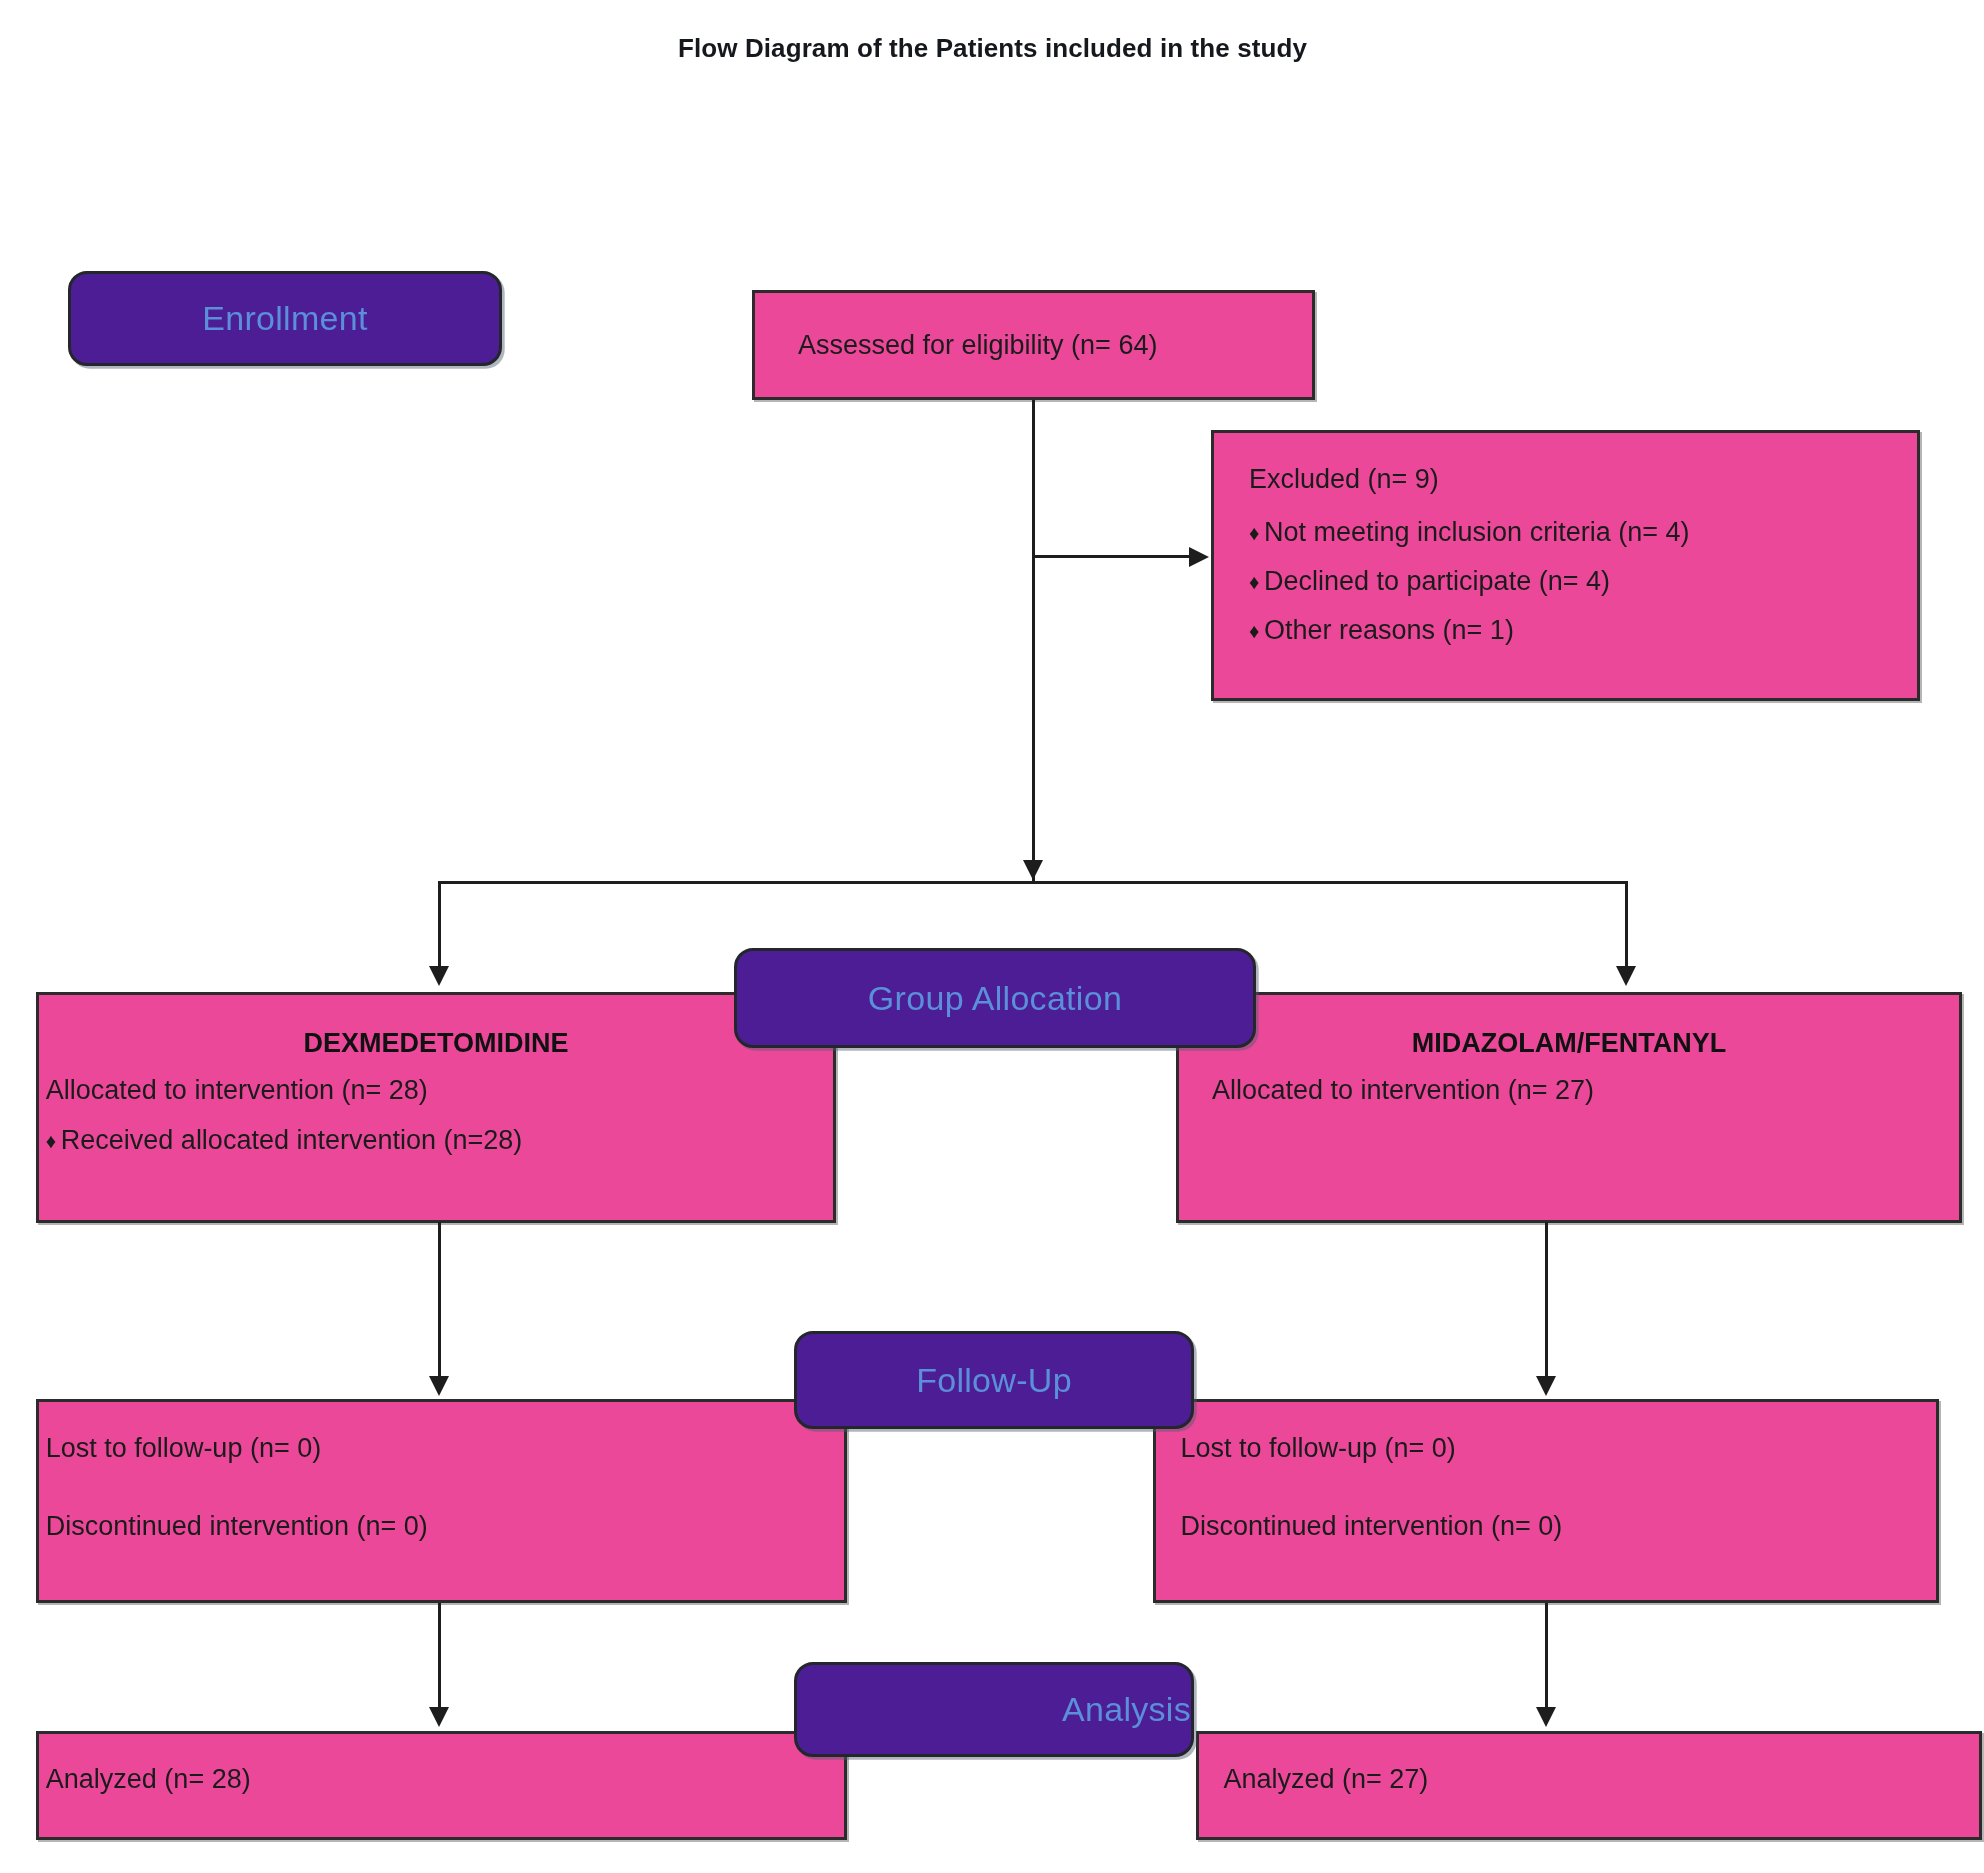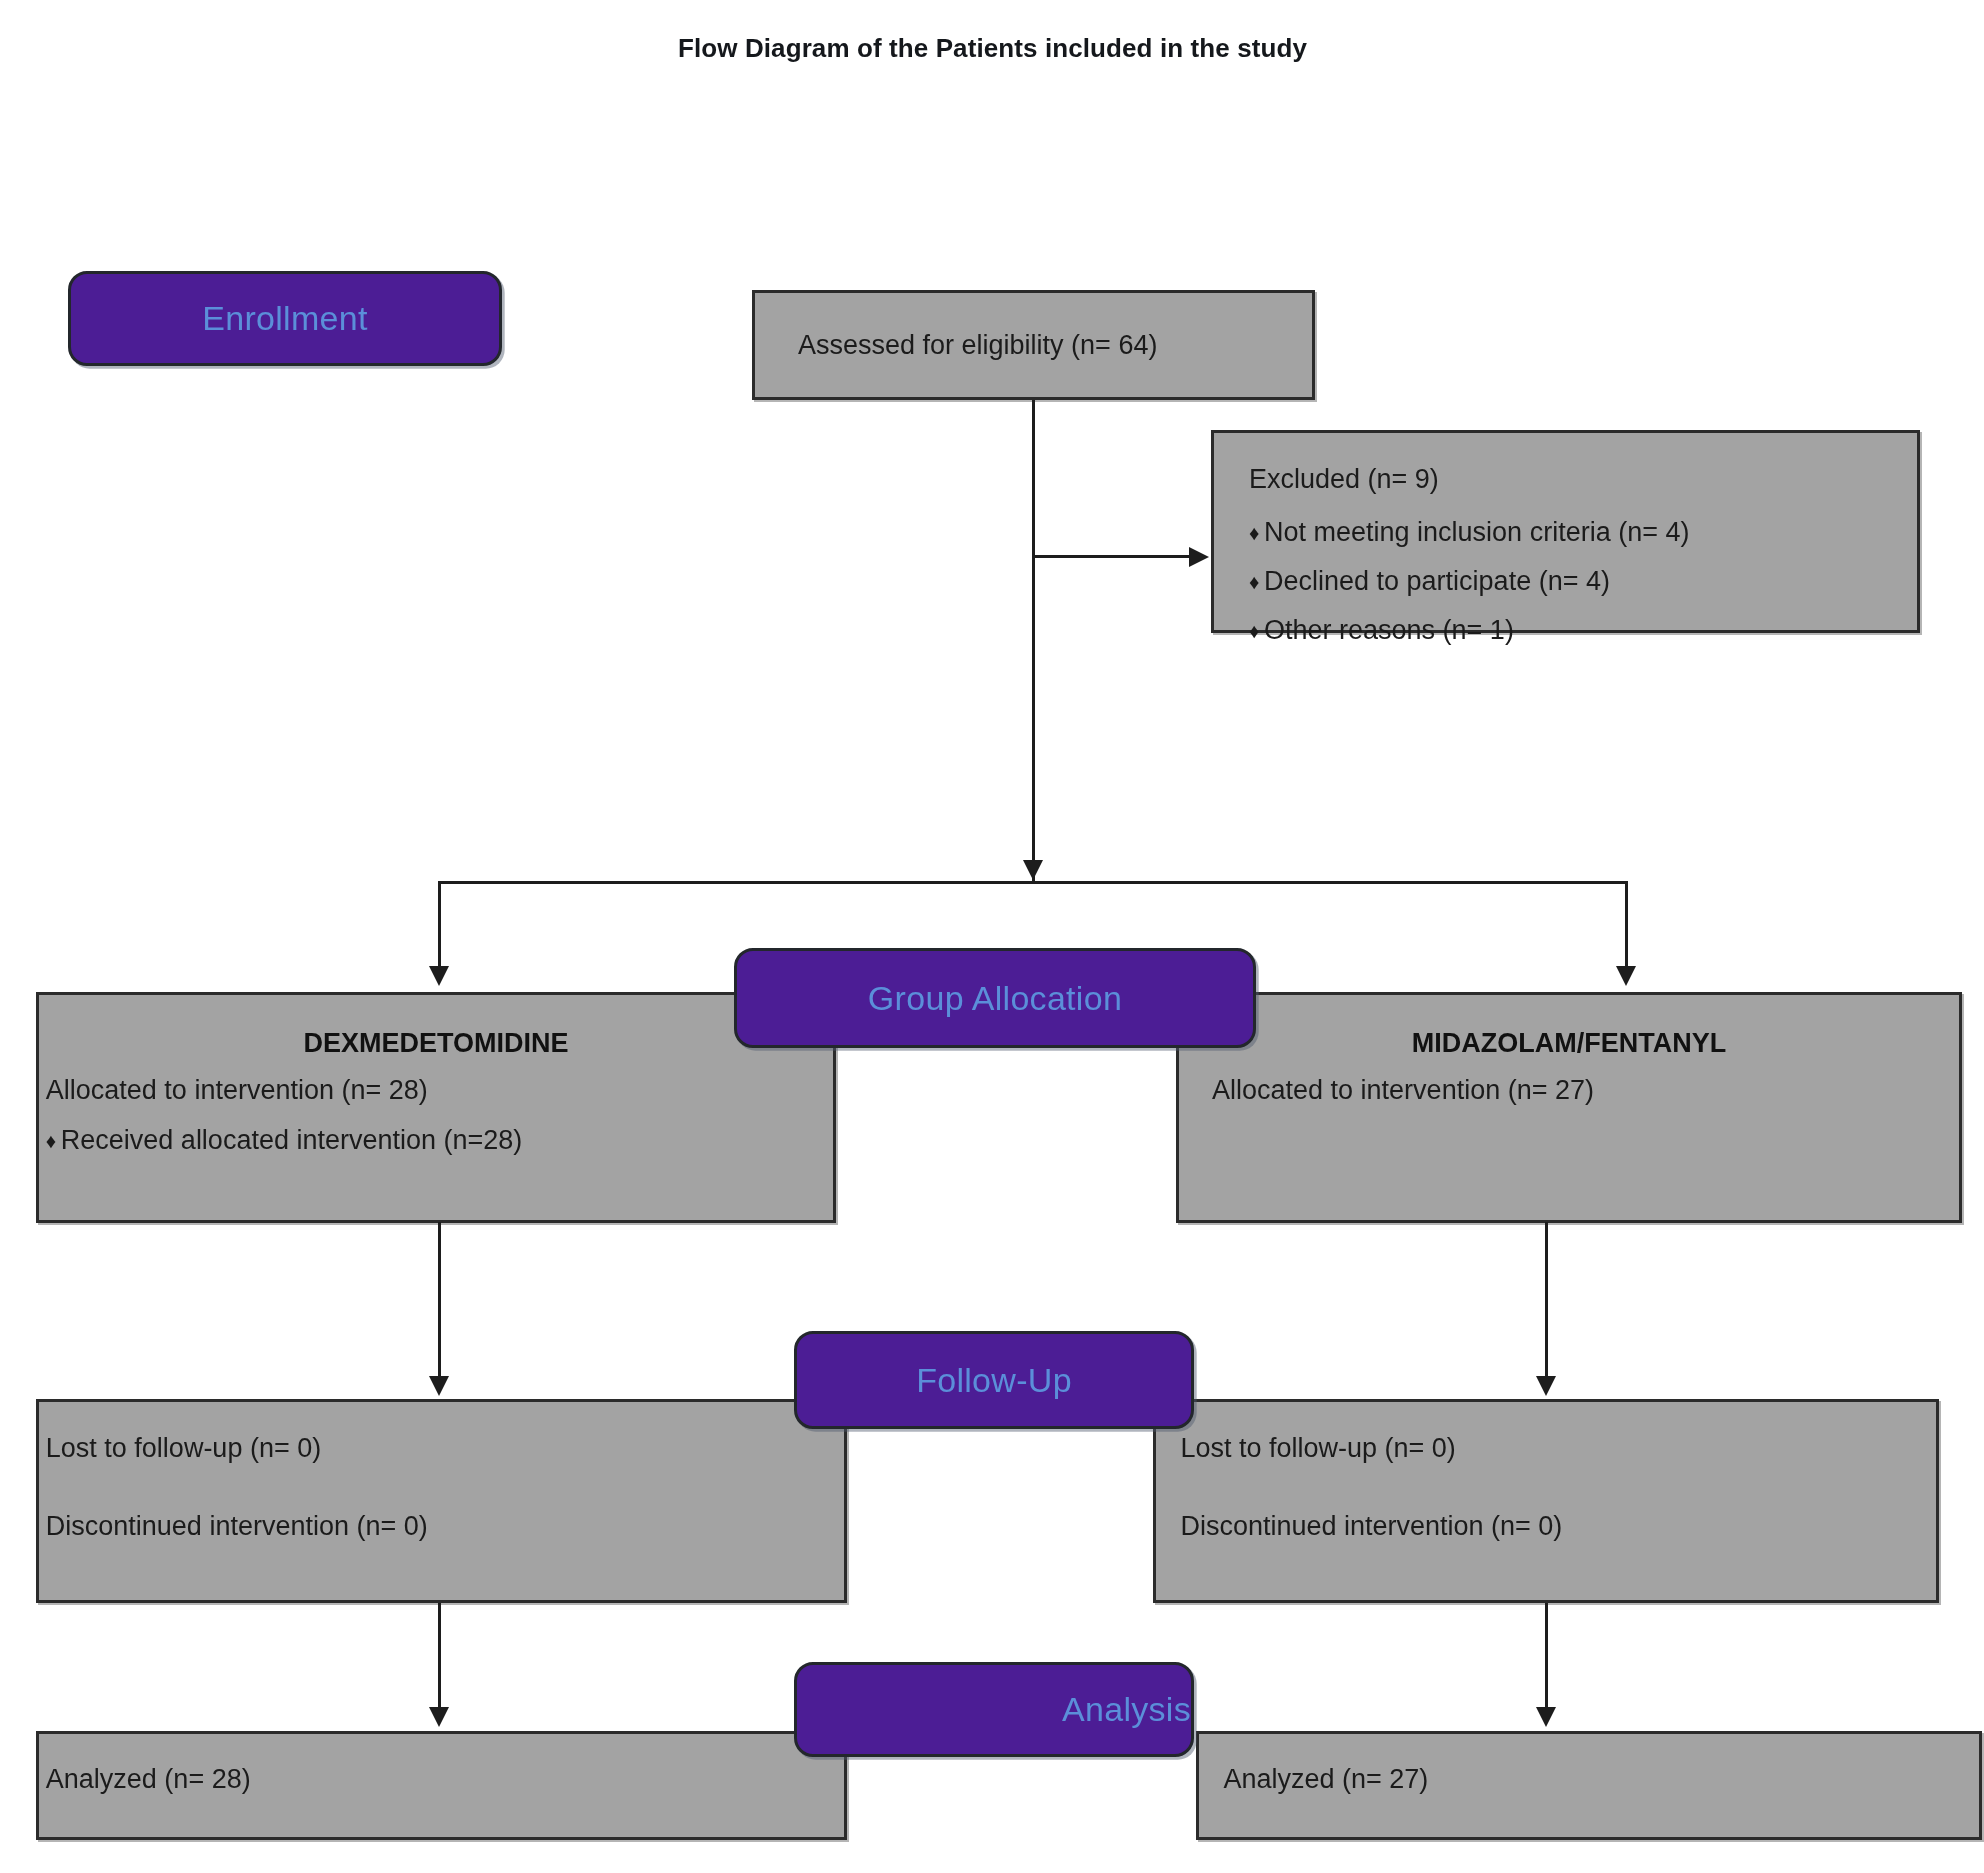--- a/index.html
+++ b/index.html
@@ -27,21 +27,21 @@
     text-align: center;
     font-size: 26px;
     font-weight: bold;
     color: #15181c;
     letter-spacing: 0.1px;
   }
 
   
   .box {
     position: absolute;
-    background: #a3a3a3;
+    background: #ec4899;
     border: 3.4px solid #2b2b2b;
     box-sizing: border-box;
     box-shadow: 2px 2px 0 0 rgba(120,120,120,0.55);
   }
   .box .txt {
     position: absolute;
     font-size: 27px;
     color: #1b1b1b;
     line-height: 1.15;
     white-space: nowrap;
@@ -125,21 +125,21 @@
   <div class="title">Flow Diagram of the Patients included in the study</div>
 
   <div class="stage" style="left:68px; top:271px; width:434px; height:95px;">
     <span>Enrollment</span>
   </div>
 
   <div class="box" style="left:752px; top:290px; width:563px; height:110px;">
     <div class="txt" style="left:43px; top:37px;">Assessed for eligibility (n= 64)</div>
   </div>
 
-  <div class="box" style="left:1211px; top:430px; width:709px; height:203px;">
+  <div class="box" style="left:1211px; top:430px; width:709px; height:271px;">
     <div class="txt" style="left:35px; top:31px;">Excluded (n= 9)</div>
     <div class="bullet-line" style="left:35px; top:84px;">
       <span class="bdot">♦</span><span>Not meeting inclusion criteria (n= 4)</span>
     </div>
     <div class="bullet-line" style="left:35px; top:133px;">
       <span class="bdot">♦</span><span>Declined to participate (n= 4)</span>
     </div>
     <div class="bullet-line" style="left:35px; top:182px;">
       <span class="bdot">♦</span><span>Other reasons  (n= 1)</span>
     </div>

